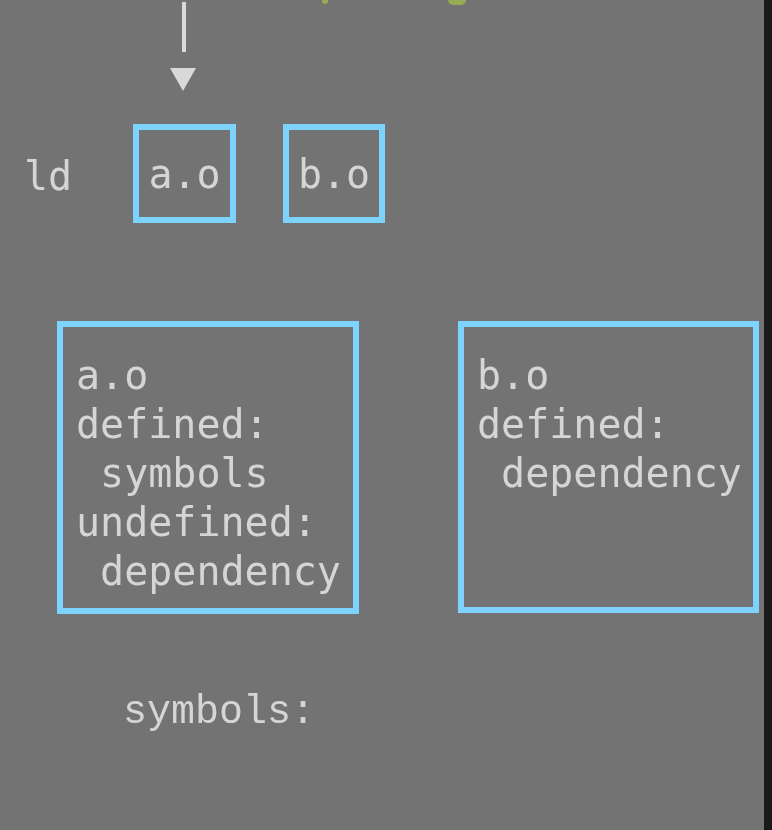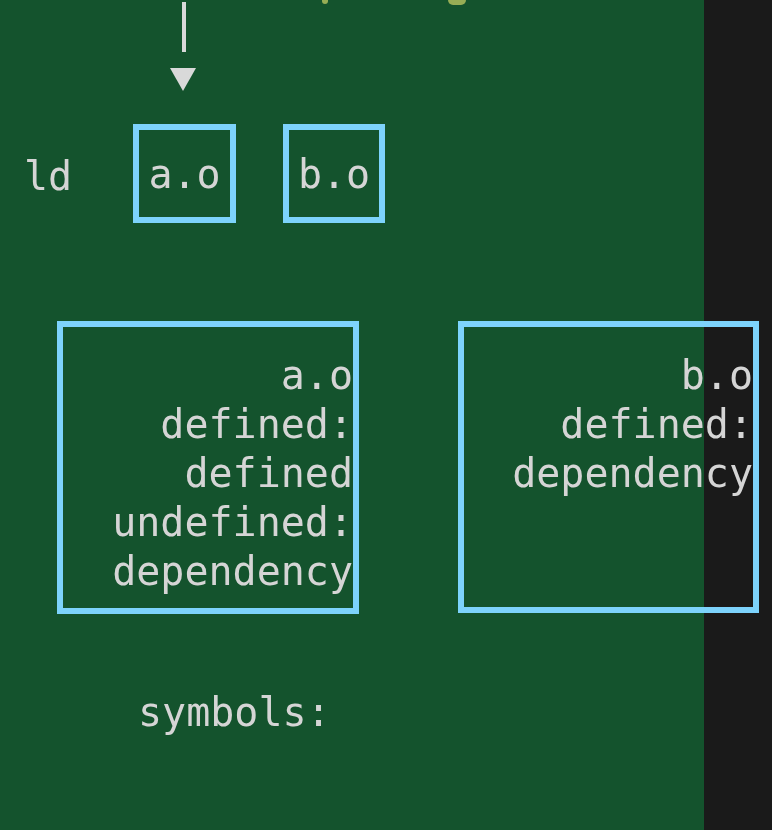--- a/index.html
+++ b/index.html
@@ -3,25 +3,24 @@
 <meta charset="utf-8">
 <style>
   * { margin: 0; padding: 0; box-sizing: border-box; }
   html, body {
     width: 772px; height: 830px;
     background: #1a1a1a;
     overflow: hidden;
   }
   .canvas {
     position: relative;
-    width: 704px; height: 830px;
-    background: #14532d;
+    width: 764px; height: 830px;
+    background: #737373;
     font-family: "DejaVu Sans Mono", "Liberation Mono", monospace;
     color: #d5d5d5;
-    text-align: right;
   }
   .abs { position: absolute; }
 
   
   .frag { background: #97ad55; }
   .frag-stub   { left: 322px; top: 0; width: 6px;  height: 4px; border-radius: 0 0 3px 3px; }
   .frag-bowl   { left: 448px; top: 0; width: 18px; height: 5px; border-radius: 0 0 9px 9px; }
 
   
   .vline { left: 182px; top: 2px; width: 4px; height: 50px; background: #d9d9d9; }
@@ -29,21 +28,21 @@
     left: 170px; top: 68px;
     width: 0; height: 0;
     border-left: 13px solid transparent;
     border-right: 13px solid transparent;
     border-top: 23px solid #d9d9d9;
   }
 
   .mono-text { font-size: 40px; line-height: 49px; white-space: pre; }
 
   .ld-label { left: 24px; top: 152px; }
-  .symbols-label { left: 138px; top: 688px; }
+  .symbols-label { left: 123px; top: 688px; font-family: Liberation Mono, monospace; }
 
   .box { border: 6px solid #7dd3fc; background: transparent; }
 
   .file-box {
     display: flex; align-items: center; justify-content: center;
     font-size: 40px; white-space: pre;
   }
   .file-box-a { left: 133px; top: 124px; width: 103px; height: 99px; }
   .file-box-b { left: 283px; top: 124px; width: 102px; height: 99px; }
 
@@ -68,21 +67,21 @@
   <div class="abs box file-box file-box-a">
     <span>a.o</span>
   </div>
   <div class="abs box file-box file-box-b">
     <span>b.o</span>
   </div>
 
   <div class="abs box detail-box detail-box-a">
     <div class="detail-line">a.o</div>
     <div class="detail-line">defined:</div>
-    <div class="detail-line"> defined</div>
+    <div class="detail-line"> symbols</div>
     <div class="detail-line">undefined:</div>
     <div class="detail-line"> dependency</div>
   </div>
 
   <div class="abs box detail-box detail-box-b">
     <div class="detail-line">b.o</div>
     <div class="detail-line">defined:</div>
     <div class="detail-line"> dependency</div>
   </div>
 

